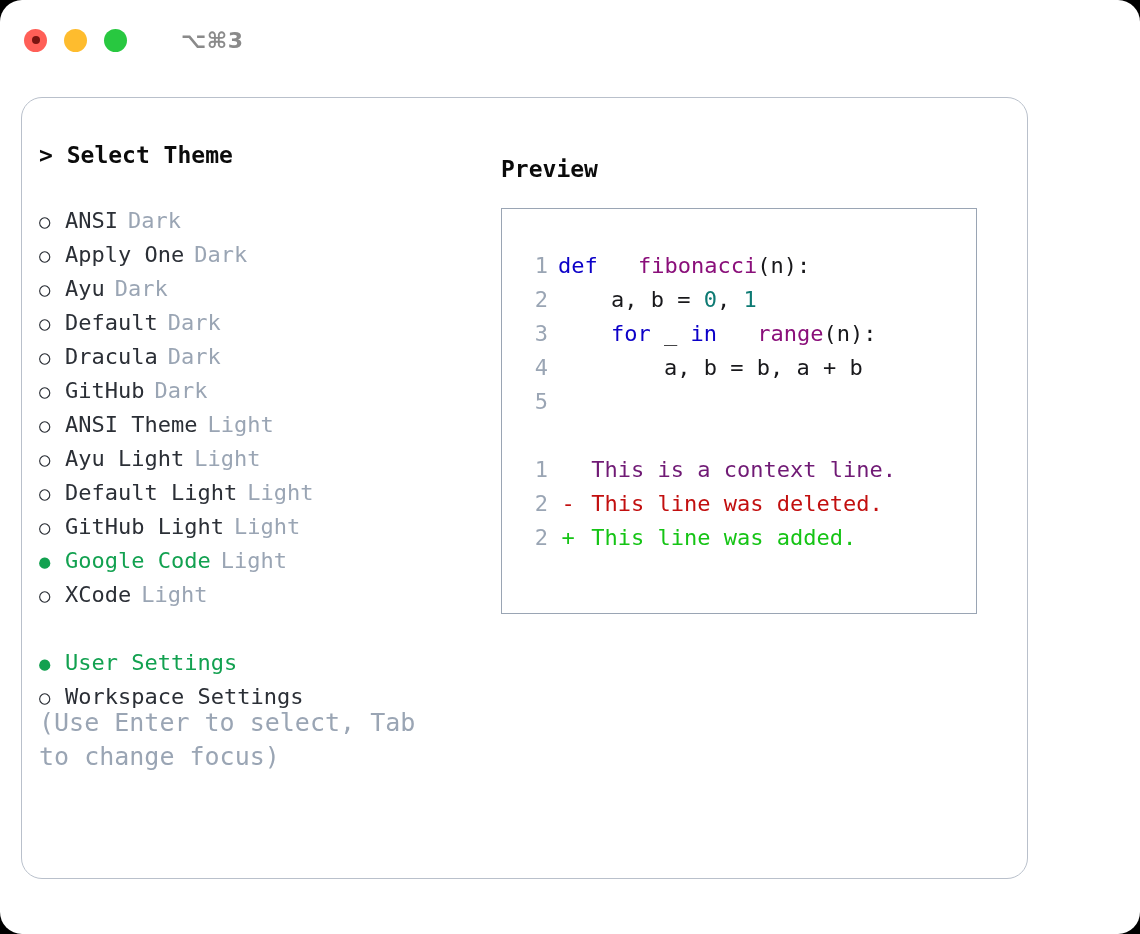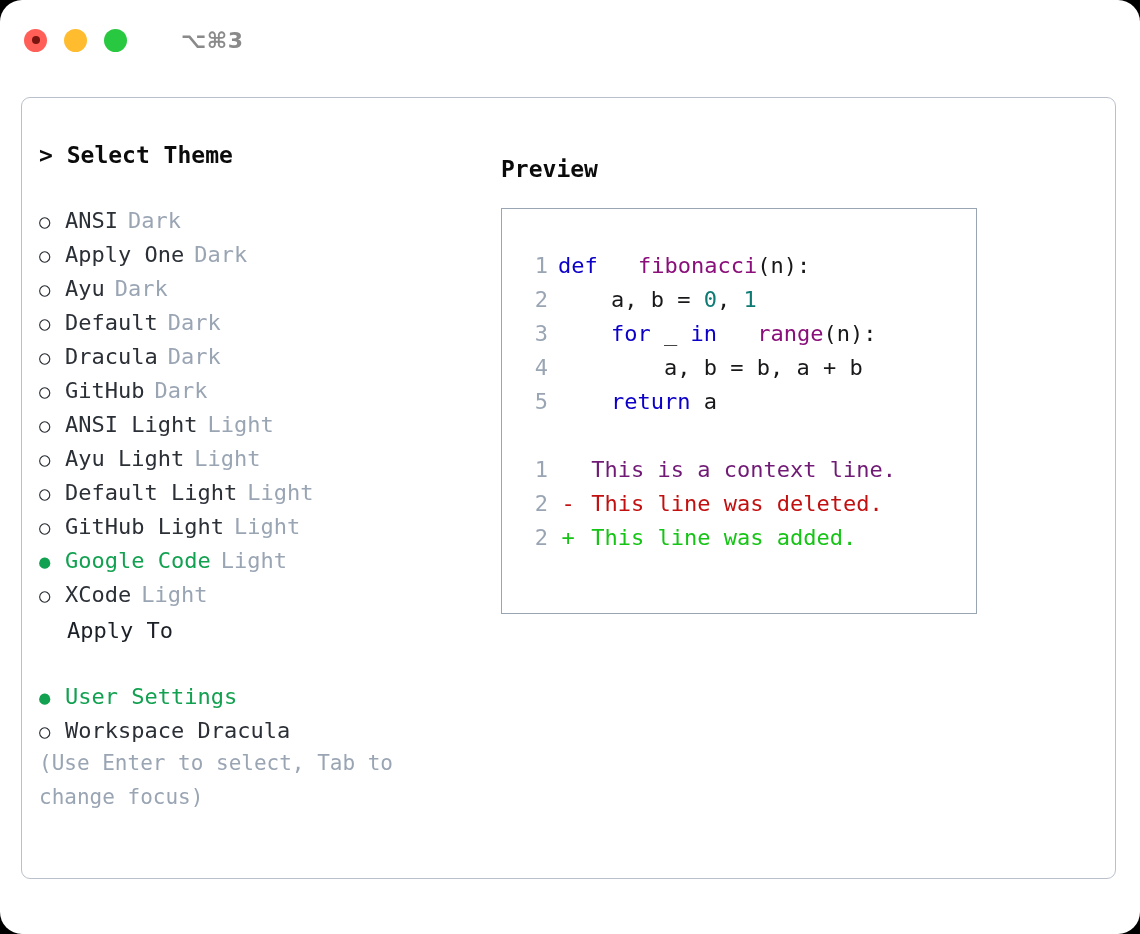--- a/index.html
+++ b/index.html
@@ -53,24 +53,24 @@
     font-weight: bold;
     color: #8a8a8a;
     letter-spacing: 0.5px;
     font-family: "DejaVu Sans", "Liberation Sans", sans-serif;
   }
 
   
   .panel {
     position: absolute;
     left: 21px; top: 97px;
-    width: 1095px;
+    width: 1007px;
     height: 782px;
     border: 1.6px solid #b9c0cb;
-    border-radius: 9px;
+    border-radius: 21px;
     box-sizing: border-box;
     background: #ffffff;
   }
 
   
   .left-col {
     position: absolute;
     left: 17px;
     top: 40px;
     width: 440px;
@@ -106,22 +106,22 @@
     height: 34px;
     line-height: 34px;
     font-size: 22px;
     color: #1b1f26;
     padding-left: 28px;
     white-space: pre;
   }
   .spacer-row { height: 34px; }
 
   .hint {
-    margin-top: 30px;
-    font-size: 21px;
+    margin-top: 24px;
+    font-size: 25px;
     color: #9aa5b4;
     line-height: 34px;
     width: 410px;
   }
 
   
   .right-col {
     position: absolute;
     left: 479px;
     top: 54px;
@@ -188,48 +188,47 @@
 
     <div class="left-col">
       <div class="col-title">&gt; Select Theme</div>
       <div id="theme-list">
           <div class="opt-row"><span class="opt-marker">○</span><span class="opt-label">ANSI</span><span class="opt-suffix">Dark</span></div>
           <div class="opt-row"><span class="opt-marker">○</span><span class="opt-label">Apply One</span><span class="opt-suffix">Dark</span></div>
           <div class="opt-row"><span class="opt-marker">○</span><span class="opt-label">Ayu</span><span class="opt-suffix">Dark</span></div>
           <div class="opt-row"><span class="opt-marker">○</span><span class="opt-label">Default</span><span class="opt-suffix">Dark</span></div>
           <div class="opt-row"><span class="opt-marker">○</span><span class="opt-label">Dracula</span><span class="opt-suffix">Dark</span></div>
           <div class="opt-row"><span class="opt-marker">○</span><span class="opt-label">GitHub</span><span class="opt-suffix">Dark</span></div>
-          <div class="opt-row"><span class="opt-marker">○</span><span class="opt-label">ANSI Light</span><span class="opt-suffix">Light</span></div>
+          <div class="opt-row"><span class="opt-marker">○</span><span class="opt-label">ANSI Theme</span><span class="opt-suffix">Light</span></div>
           <div class="opt-row"><span class="opt-marker">○</span><span class="opt-label">Ayu Light</span><span class="opt-suffix">Light</span></div>
           <div class="opt-row"><span class="opt-marker">○</span><span class="opt-label">Default Light</span><span class="opt-suffix">Light</span></div>
           <div class="opt-row"><span class="opt-marker">○</span><span class="opt-label">GitHub Light</span><span class="opt-suffix">Light</span></div>
           <div class="opt-row selected"><span class="opt-marker">●</span><span class="opt-label">Google Code</span><span class="opt-suffix">Light</span></div>
           <div class="opt-row"><span class="opt-marker">○</span><span class="opt-label">XCode</span><span class="opt-suffix">Light</span></div>
         </div>
 
       <div class="spacer-row"></div>
 
-      <div class="section-head">Apply To</div>
       <div id="apply-list">
           <div class="opt-row selected"><span class="opt-marker">●</span><span class="opt-label">User Settings</span></div>
-          <div class="opt-row"><span class="opt-marker">○</span><span class="opt-label">Workspace Dracula</span></div>
+          <div class="opt-row"><span class="opt-marker">○</span><span class="opt-label">Workspace Settings</span></div>
         </div>
 
       <div class="hint">(Use Enter to select, Tab to change focus)</div>
     </div>
 
     <div class="right-col">
       <div class="col-title">Preview</div>
       <div class="preview-box">
         <div id="code-block">
             <div class="code-line"><span class="lnum">1</span><span class="ltext"><span class="tok-kw">def </span><span class="tok-fn">fibonacci</span><span class="tok-plain">(n):</span></span></div>
             <div class="code-line"><span class="lnum">2</span><span class="ltext"><span class="tok-plain">    a, b = </span><span class="tok-num">0</span><span class="tok-plain">, </span><span class="tok-num">1</span></span></div>
             <div class="code-line"><span class="lnum">3</span><span class="ltext"><span class="tok-plain">    </span><span class="tok-kw">for</span><span class="tok-plain"> _ </span><span class="tok-kw">in</span><span class="tok-plain"> </span><span class="tok-fn">range</span><span class="tok-plain">(n):</span></span></div>
             <div class="code-line"><span class="lnum">4</span><span class="ltext"><span class="tok-plain">        a, b = b, a + b</span></span></div>
-            <div class="code-line"><span class="lnum">5</span><span class="ltext"><span class="tok-plain">    </span><span class="tok-kw">return</span><span class="tok-plain"> a</span></span></div>
+            <div class="code-line"><span class="lnum">5</span></div>
           </div>
         <div class="blank-line"></div>
         <div id="diff-block">
             <div class="code-line"><span class="lnum">1</span><span class="ltext diff-ctx"><span class="diff-sign"> </span><span> This is a context line.</span></span></div>
             <div class="code-line"><span class="lnum">2</span><span class="ltext diff-del"><span class="diff-sign">-</span><span> This line was deleted.</span></span></div>
             <div class="code-line"><span class="lnum">2</span><span class="ltext diff-add"><span class="diff-sign">+</span><span> This line was added.</span></span></div>
           </div>
       </div>
     </div>
 

